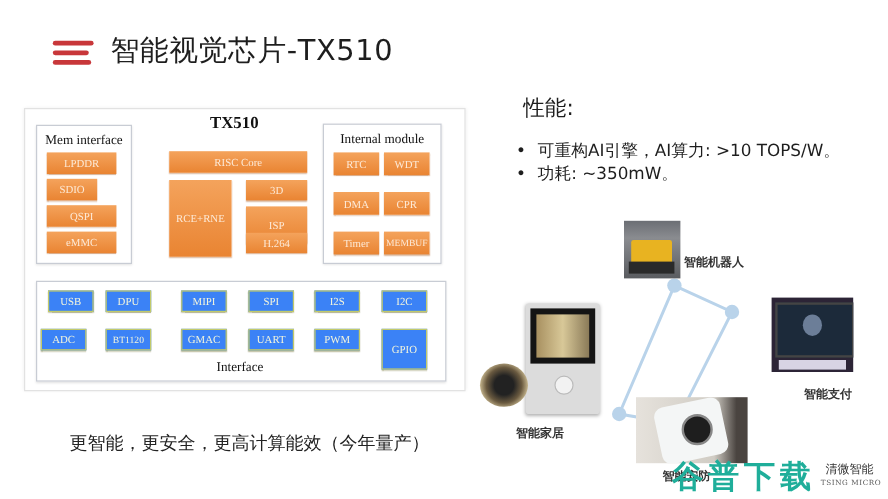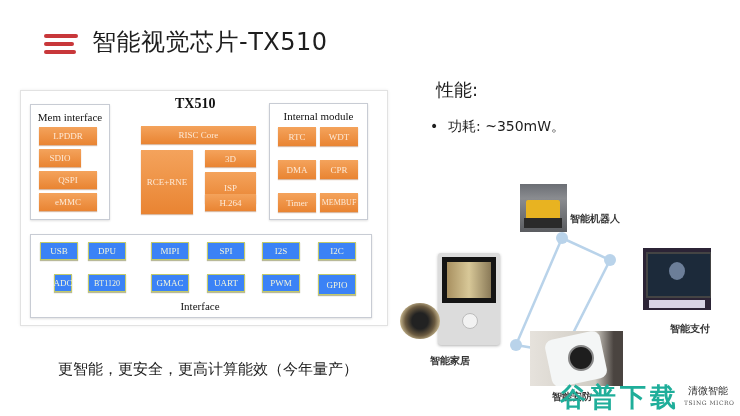--- a/index.html
+++ b/index.html
@@ -83,31 +83,32 @@
 <div class="abs panel" style="left:30px;top:234px;width:340px;height:82px;"></div>
 <div class="abs panel-title" style="left:30px;top:300px;width:340px;">Interface</div>
 
 <div class="gb" style="left:40px;top:242px;width:38px;height:18px;">USB</div>
 <div class="gb" style="left:88px;top:242px;width:38px;height:18px;">DPU</div>
 <div class="gb" style="left:151px;top:242px;width:38px;height:18px;">MIPI</div>
 <div class="gb" style="left:207px;top:242px;width:38px;height:18px;">SPI</div>
 <div class="gb" style="left:262px;top:242px;width:38px;height:18px;">I2S</div>
 <div class="gb" style="left:318px;top:242px;width:38px;height:18px;">I2C</div>
 
-<div class="gb" style="left:54px;top:274px;width:18px;height:18px;">ADC</div>
+<div class="gb" style="left:34px;top:274px;width:38px;height:18px;">ADC</div>
 <div class="gb" style="left:88px;top:274px;width:38px;height:18px;font-size:8px;">BT1120</div>
 <div class="gb" style="left:151px;top:274px;width:38px;height:18px;">GMAC</div>
 <div class="gb" style="left:207px;top:274px;width:38px;height:18px;">UART</div>
 <div class="gb" style="left:262px;top:274px;width:38px;height:18px;">PWM</div>
-<div class="gb" style="left:318px;top:274px;width:38px;height:21px;">GPIO</div>
+<div class="gb" style="left:318px;top:274px;width:38px;height:34px;">GPIO</div>
 
 <div class="abs slogan">更智能，更安全，更高计算能效（今年量产）</div>
 
 <div class="abs perf-title">性能:</div>
 <ul class="abs perf-list">
+  <li><span>可重构AI引擎，AI算力: &gt;10 TOPS/W。</span></li>
   <li><span>功耗:  ~350mW。</span></li>
 </ul>
 
 <svg class="abs" style="left:500px;top:225px;" width="200" height="150" viewBox="0 0 200 150">
   <polyline points="62,13 110,35 63,128 16,120 62,13" fill="none" stroke="#b9d3ea" stroke-width="2.5"></polyline>
   <circle cx="62" cy="13" r="6" fill="#b9d3ea"></circle>
   <circle cx="110" cy="35" r="6" fill="#b9d3ea"></circle>
   <circle cx="63" cy="128" r="6" fill="#b9d3ea"></circle>
   <circle cx="16" cy="120" r="6" fill="#b9d3ea"></circle>
 </svg>

